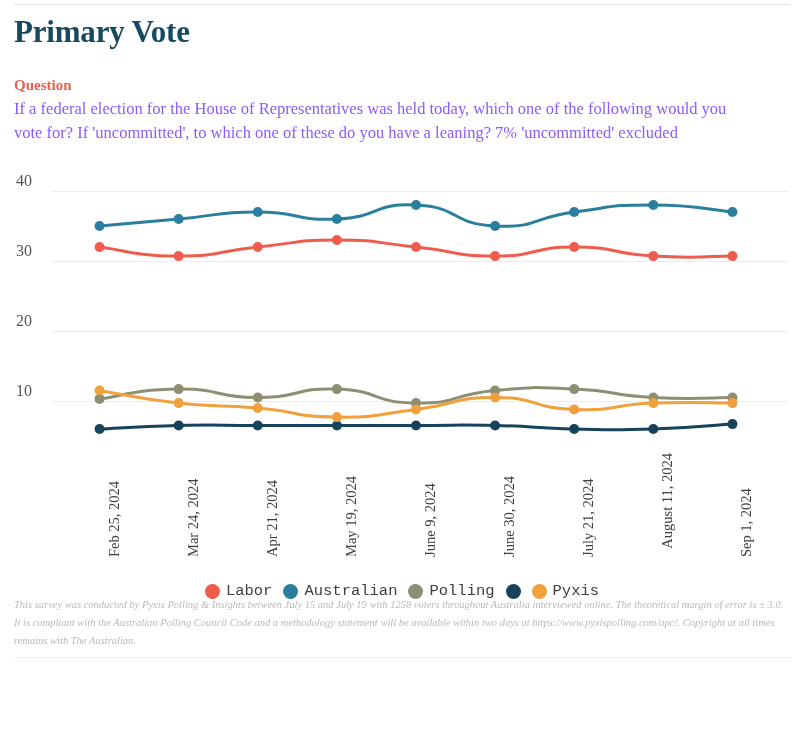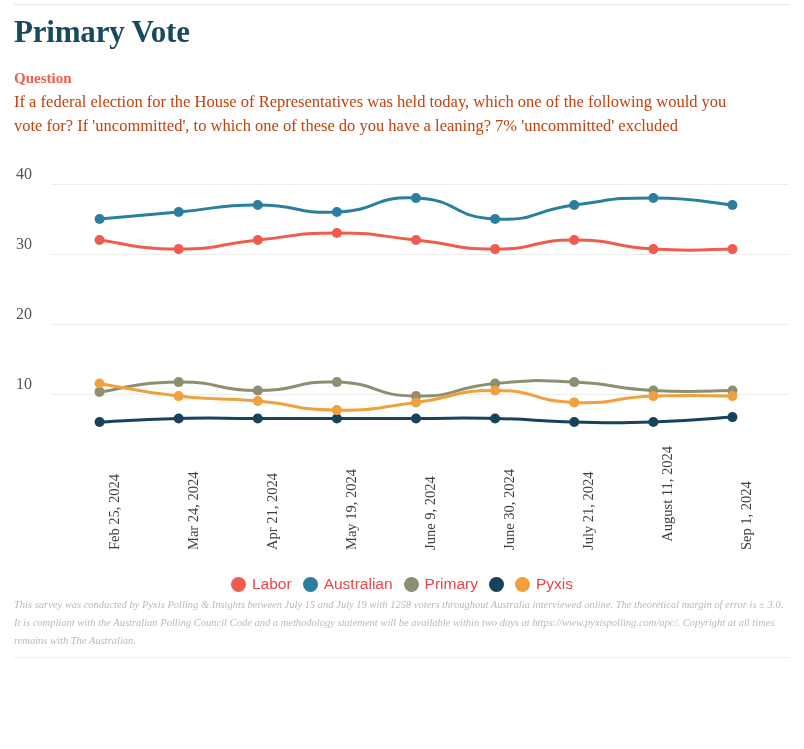--- a/index.html
+++ b/index.html
@@ -38,27 +38,27 @@
     letter-spacing: -0.2px;
     margin: 0;
     padding-top: 14px;
     line-height: 1.15;
   }
   .question-label {
     font-family: "Liberation Serif", serif;
     font-weight: bold;
     font-size: 15px;
     color: #e8604c;
-    margin-top: 19px;
+    margin-top: 26px;
     line-height: 1.2;
   }
   .question-text {
     font-family: "Liberation Serif", serif;
     font-size: 16.5px;
-    color: #c2410c;
+    color: #8b5cf6;
     line-height: 1.47;
     margin-top: 3px;
     max-width: 740px;
   }
 
   
   .chart-wrap {
     position: relative;
     margin-top: 18px;
     width: 776px;
@@ -121,23 +121,23 @@
     align-items: center;
     gap: 6px;
   }
   .legend-dot {
     width: 15px;
     height: 15px;
     border-radius: 50%;
     display: inline-block;
   }
   .legend-label {
-    font-family: Liberation Sans, sans-serif;
+    font-family: Liberation Mono, monospace;
     font-size: 15.5px;
-    color: #ef4444;
+    color: #404040;
     white-space: nowrap;
   }
 
   
   .footer {
     position: absolute;
     left: 14px;
     right: 14px;
     bottom: 14px;
     font-family: Liberation Serif, serif;
@@ -262,21 +262,21 @@
       <div class="legend-item">
         <span class="legend-dot" style="background: rgb(239, 92, 78);"></span>
         <span class="legend-label">Labor</span>
       </div>
       <div class="legend-item">
         <span class="legend-dot" style="background: rgb(42, 127, 158);"></span>
         <span class="legend-label">Australian</span>
       </div>
       <div class="legend-item">
         <span class="legend-dot" style="background: rgb(142, 142, 114);"></span>
-        <span class="legend-label">Primary</span>
+        <span class="legend-label">Polling</span>
       </div>
       <div class="legend-item">
         <span class="legend-dot" style="background: rgb(23, 66, 92);"></span>
       </div>
       <div class="legend-item">
         <span class="legend-dot" style="background: rgb(240, 160, 60);"></span>
         <span class="legend-label">Pyxis</span>
       </div>
     </div>
 

